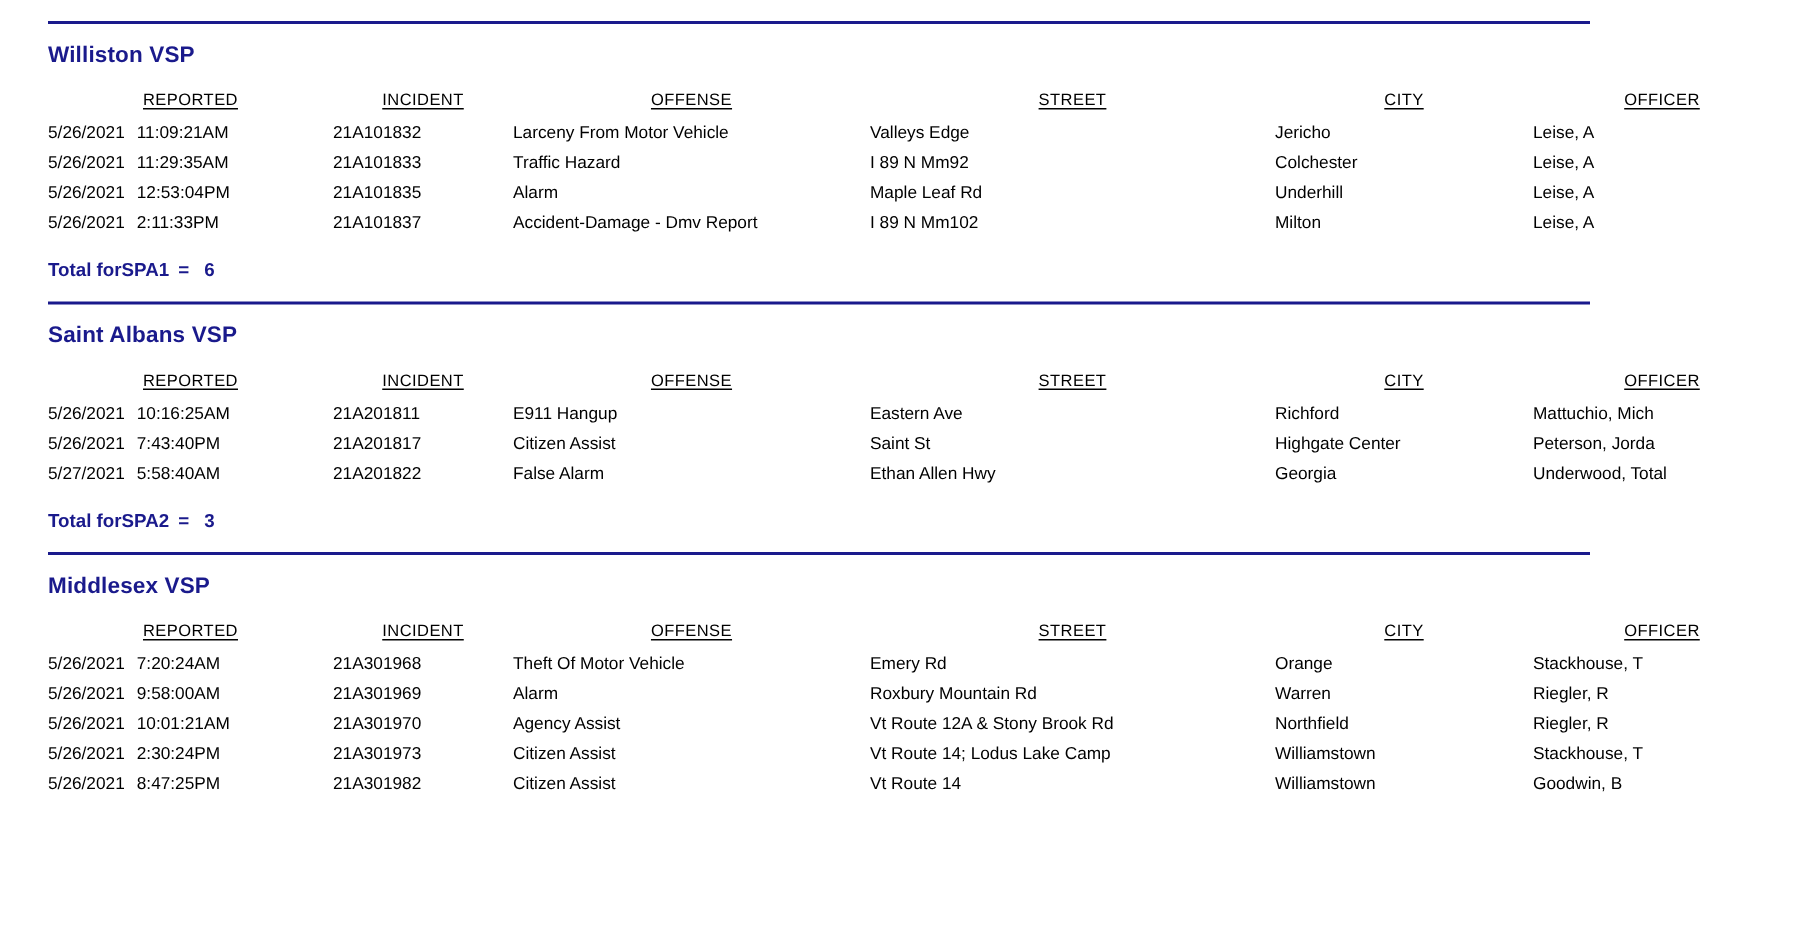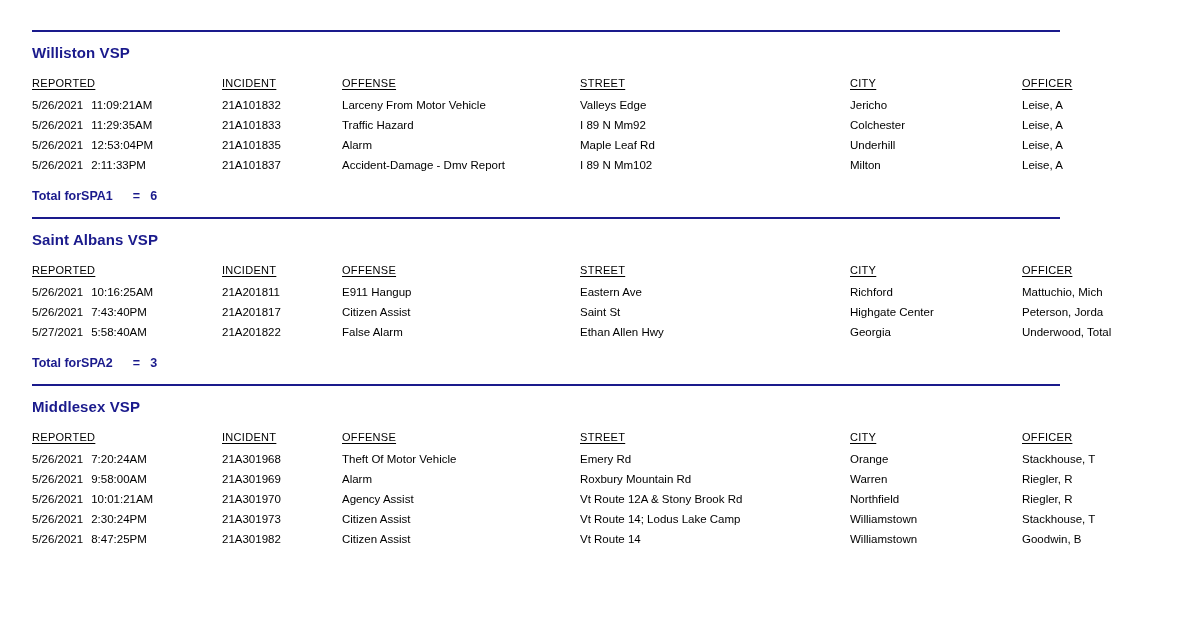--- a/index.html
+++ b/index.html
@@ -12,21 +12,21 @@
     height: 630px;
     font-family: "Liberation Sans", sans-serif;
     color: #000000;
     overflow: hidden;
   }
   .page {
     position: relative;
     width: 1092px;
     height: 630px;
     box-sizing: border-box;
-    padding: 16px 32px;
+    padding: 0 32px;
   }
   .section {
     width: 100%;
   }
   .rule {
     border-top: 2px solid #1a1a8c;
     width: 100%;
     margin: 0;
     height: 0;
   }
@@ -37,21 +37,21 @@
     margin: 12px 0 0 0;
     letter-spacing: 0.1px;
   }
   table.rows {
     width: 100%;
     border-collapse: collapse;
     table-layout: fixed;
     font-size: 11.5px;
   }
   table.rows th {
-    text-align: left;
+    text-align: center;
     font-weight: normal;
     font-size: 11px;
     letter-spacing: 0.3px;
     padding: 0 0 6px 0;
     vertical-align: bottom;
   }
   table.rows th span.hdr {
     text-decoration: underline;
     text-underline-offset: 2px;
   }
@@ -73,21 +73,21 @@
   .reported-cell .date { display: inline-block; }
   .reported-cell .time { display: inline-block; margin-left: 8px; }
 
   .total-line {
     color: #1a1a8c;
     font-size: 12.5px;
     font-weight: bold;
     margin: 14px 0 14px 0;
   }
   .total-line .lbl { }
-  .total-line .key { margin-right: 20px; }
+  .total-line .key { margin-right: 6px; }
   .total-line .eq { margin-right: 10px; }
 
   .sec-head-gap { height: 16px; }
   .header-spacer-1 { height: 14px; }
 </style>
 </head>
 <body>
 
 <div class="page">
   <div class="header-spacer-1"></div>

